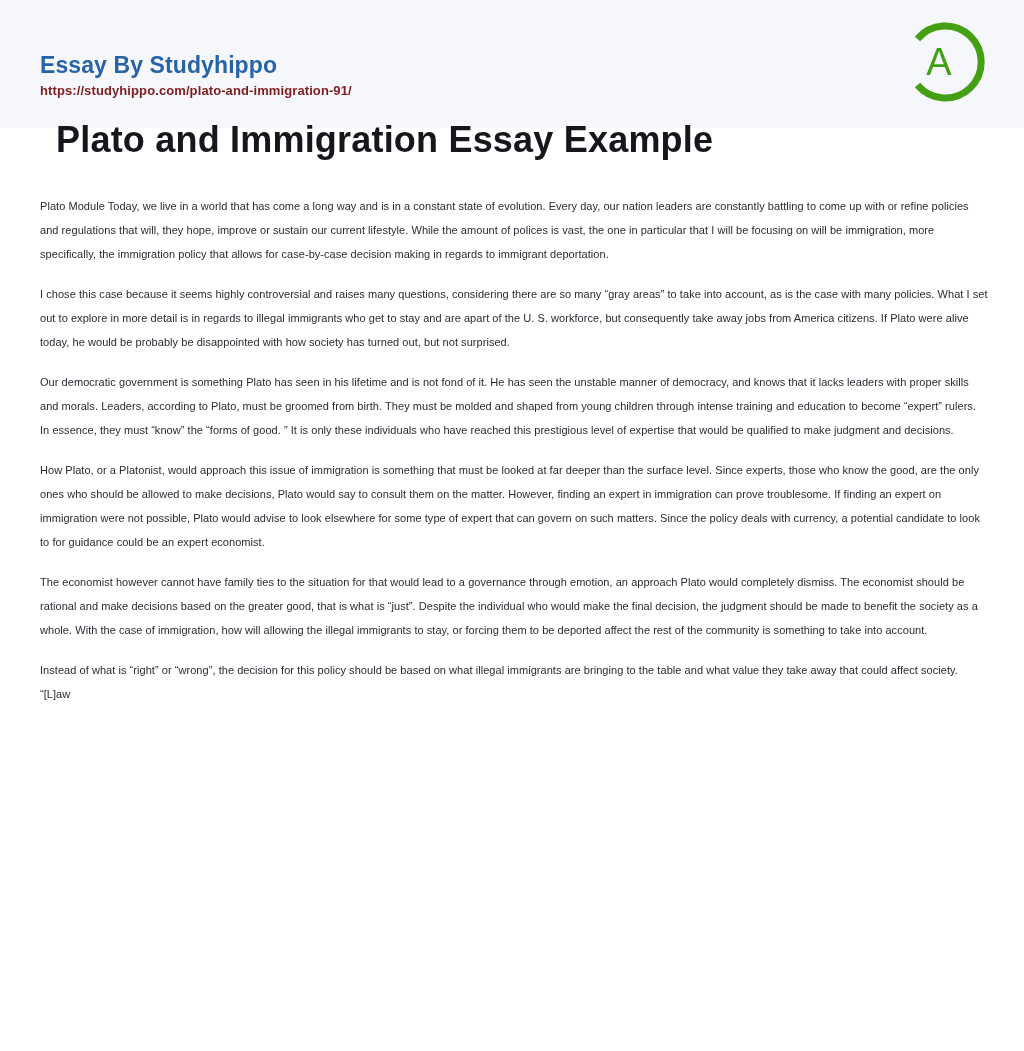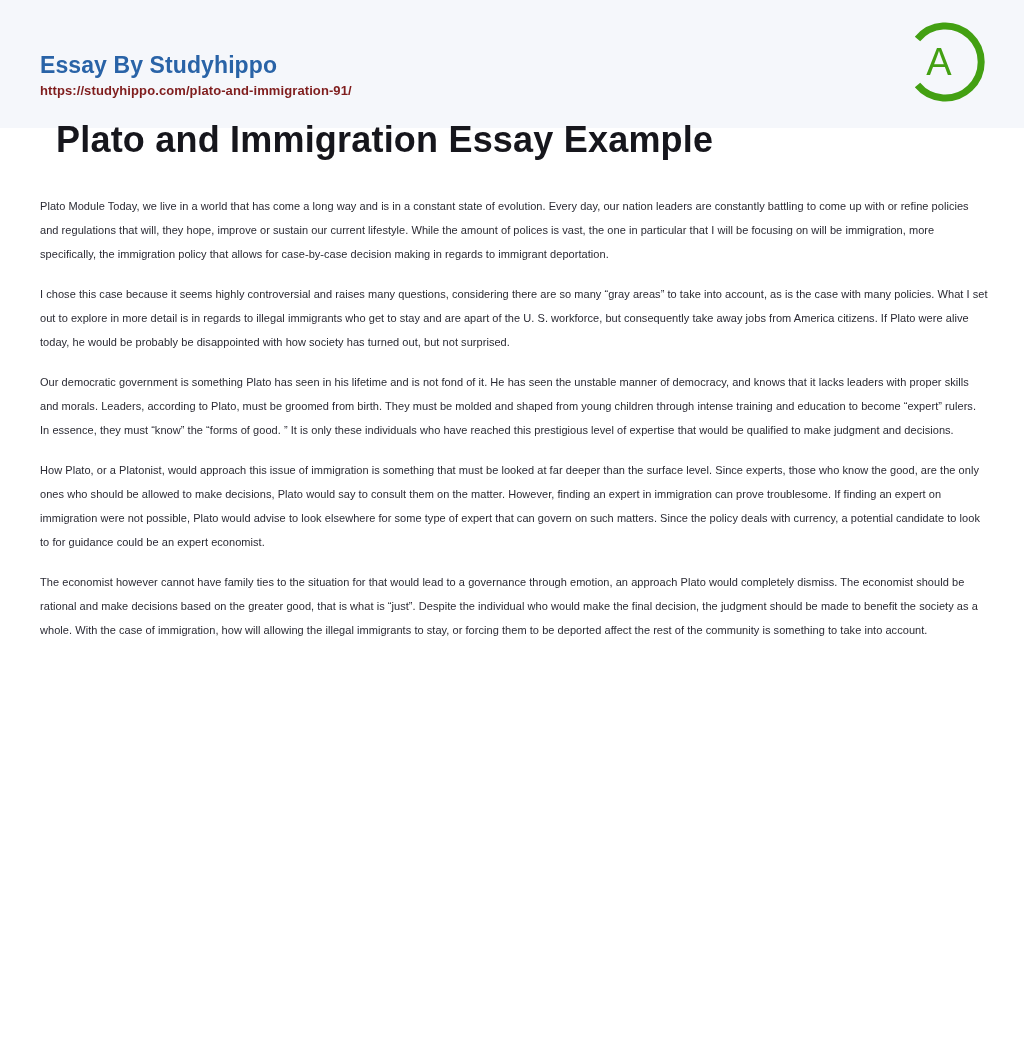--- a/index.html
+++ b/index.html
@@ -88,13 +88,14 @@
 </div>
 
 <h1>Plato and Immigration Essay Example</h1>
 
 <div class="body-text">
   <p>Plato Module Today, we live in a world that has come a long way and is in a constant state of evolution. Every day, our nation leaders are constantly battling to come up with or refine policies and regulations that will, they hope, improve or sustain our current lifestyle. While the amount of polices is vast, the one in particular that I will be focusing on will be immigration, more specifically, the immigration policy that allows for case-by-case decision making in regards to immigrant deportation.</p>
   <p>I chose this case because it seems highly controversial and raises many questions, considering there are so many “gray areas” to take into account, as is the case with many policies. What I set out to explore in more detail is in regards to illegal immigrants who get to stay and are apart of the U. S. workforce, but consequently take away jobs from America citizens. If Plato were alive today, he would be probably be disappointed with how society has turned out, but not surprised.</p>
   <p>Our democratic government is something Plato has seen in his lifetime and is not fond of it. He has seen the unstable manner of democracy, and knows that it lacks leaders with proper skills and morals. Leaders, according to Plato, must be groomed from birth. They must be molded and shaped from young children through intense training and education to become “expert” rulers. In essence, they must “know” the “forms of good. ” It is only these individuals who have reached this prestigious level of expertise that would be qualified to make judgment and decisions.</p>
   <p>How Plato, or a Platonist, would approach this issue of immigration is something that must be looked at far deeper than the surface level. Since experts, those who know the good, are the only ones who should be allowed to make decisions, Plato would say to consult them on the matter. However, finding an expert in immigration can prove troublesome. If finding an expert on immigration were not possible, Plato would advise to look elsewhere for some type of expert that can govern on such matters. Since the policy deals with currency, a potential candidate to look to for guidance could be an expert economist.</p>
   <p>The economist however cannot have family ties to the situation for that would lead to a governance through emotion, an approach Plato would completely dismiss. The economist should be rational and make decisions based on the greater good, that is what is “just”. Despite the individual who would make the final decision, the judgment should be made to benefit the society as a whole. With the case of immigration, how will allowing the illegal immigrants to stay, or forcing them to be deported affect the rest of the community is something to take into account.</p>
+  <p>Instead of what is “right” or “wrong”, the decision for this policy should be based on what illegal immigrants are bringing to the table and what value they take away that could affect society. “[L]aw</p>
 </div>
 
 </body></html>

